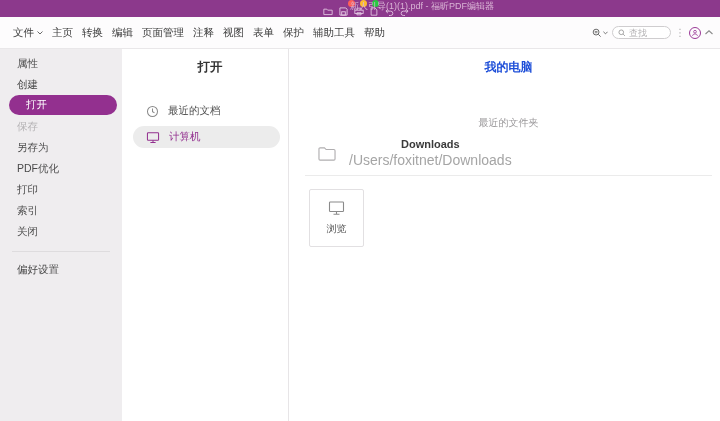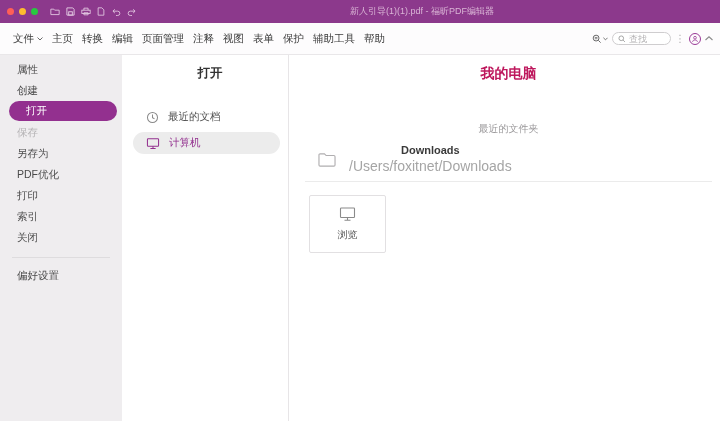--- a/index.html
+++ b/index.html
@@ -1,20 +1,20 @@
 <!DOCTYPE html>
 <html><head>
 <meta charset="utf-8">
 <style>
   * { box-sizing: border-box; margin: 0; padding: 0; }
   html,body { width:720px; height:421px; overflow:hidden; }
   body { font-family:"Liberation Sans", sans-serif; background:#fff; }
 
   
-  .titlebar { height:23px; background:#8c398c; display:flex; align-items:center; position:relative; }
+  .titlebar { height:17px; background:#8c398c; display:flex; align-items:center; position:relative;flex-direction:column; }
   .lights { display:flex; gap:5px; margin-left:7px; }
   .light { width:7px; height:7px; border-radius:50%; }
   .light.red    { background:#ff5f57; }
   .light.yellow { background:#febc2e; }
   .light.green  { background:#28c840; }
   .qicons { display:flex; gap:6px; margin-left:12px; color:#e7cfe6; align-items:center; }
   .qicons svg { display:block; }
   .win-title { position:absolute; left:50%; transform:translateX(-50%); margin-left:62px;
                color:#d9b4d5; font-size:9px; white-space:nowrap; }
 
@@ -50,28 +50,28 @@
                 padding:10px 8px 0 18px; flex-shrink:0; }
   .panel-title { font-size:12.5px; font-weight:bold; color:#333; height:17px; margin-bottom:24px; }
   .op-list { margin-left:-7px; }
   .op-item { height:22px; display:flex; align-items:center; gap:9px; padding-left:13px;
              border-radius:11px; font-size:10.5px; color:#4f4f4f; margin-bottom:4px; cursor:default; }
   .op-item .ic { color:#8a8a8a; display:flex; }
   .op-item.selected { background:#ececec; color:#93308f; }
   .op-item.selected .ic { color:#93308f; }
 
   .main { flex:1; background:#fff; padding:10px 8px 0 16px; }
-  .main-title { font-size:14px; font-weight:bold; color:#be185d; height:17px; margin-bottom:11px; }
+  .main-title { font-size:12px; font-weight:bold; color:#1d4ed8; height:17px; margin-bottom:11px; }
   .section-label { font-size:10px; color:#9a989a; margin-bottom:6px;margin-top:40px; }
   .folder-row { display:flex; align-items:center; gap:12px; padding:2px 0 7px 12px;
                 border-bottom:1px solid #ebebeb; cursor:default; }
   .folder-row .ic { color:#b0aeb0; display:flex; }
   .folder-name { font-size:11px; font-weight:bold; color:#3a3a3a; }
   .folder-path { font-size:14px; color:#a5a5a5; margin-top:2px; }
-  .browse-card { margin-top:13px; margin-left:4px; width:77px; height:58px;
+  .browse-card { margin-top:13px; margin-left:4px; width:55px; height:58px;
                  border:1px solid #e2e0e2; border-radius:2px; display:flex; flex-direction:column;
                  align-items:center; justify-content:center; gap:2px; color:#8a8a8a; cursor:default; }
   .browse-label { font-size:10px; color:#555; }
 </style>
 </head>
 <body>
 
 <div class="titlebar">
   <div class="lights">
     <span class="light red"></span>

